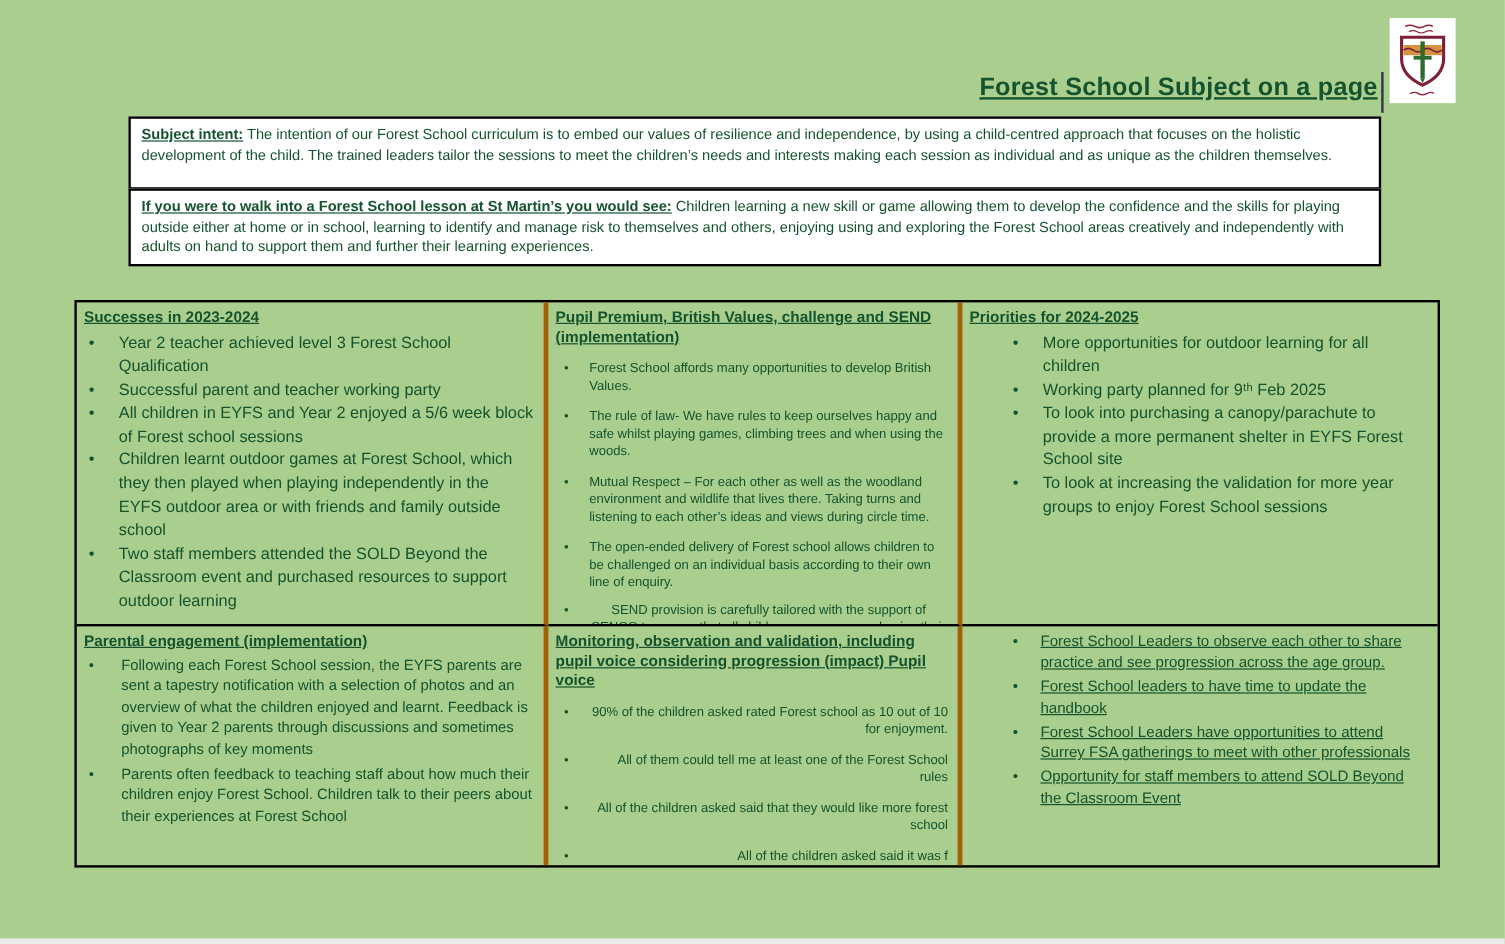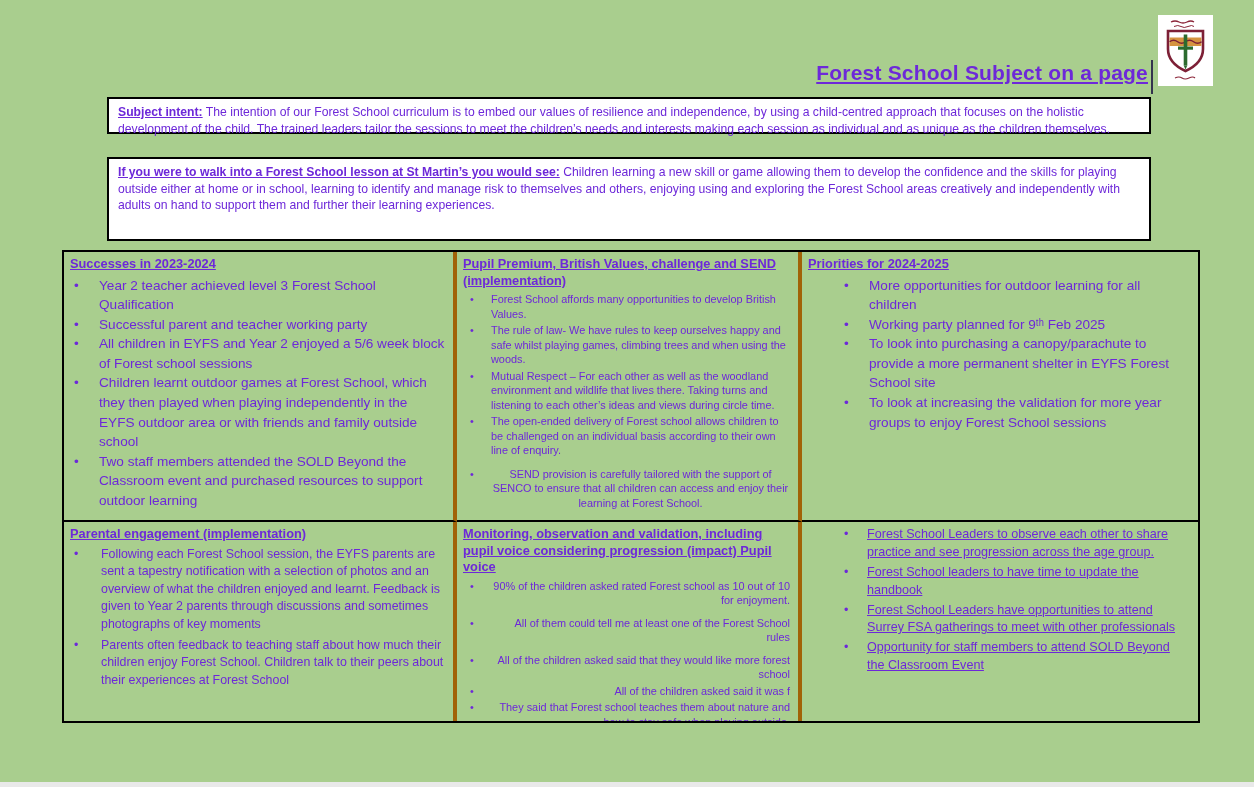--- a/index.html
+++ b/index.html
@@ -1,20 +1,20 @@
 <!DOCTYPE html>
 <html><head>
 <meta charset="utf-8">
 <style>
   html,body{margin:0;padding:0;}
   .page{
     position:relative;width:1254px;height:787px;
     background:#a9ce8e;
     font-family:"Liberation Sans",sans-serif;
-    color:#6d28d9;overflow:hidden;
+    color:#14532d;overflow:hidden;
   }
   .doc-title{
     position:absolute;top:61px;right:106px;
     font-size:21px;font-weight:700;text-decoration:underline;
     letter-spacing:.2px;white-space:nowrap;
   }
   .text-cursor{
     position:absolute;left:1151px;top:60px;width:2px;height:34px;
     background:#33334d;
   }
@@ -22,43 +22,43 @@
     position:absolute;left:1158px;top:15px;width:55px;height:71px;
     background:#ffffff;display:flex;align-items:center;justify-content:center;
   }
   .intro-box{
     position:absolute;left:107px;width:1044px;box-sizing:border-box;
     background:#ffffff;border:2px solid #000;
     padding:5px 9px;font-size:12.2px;line-height:1.36;
   }
   .intro-box p{margin:0;}
   .intro-box .lead{font-weight:700;text-decoration:underline;}
-  #intro-box-1{top:97px;height:37px;}
-  #intro-box-2{top:157px;height:84px;}
+  #intro-box-1{top:97px;height:61px;}
+  #intro-box-2{top:157px;height:65px;}
 
   .sop-table{
     position:absolute;left:62px;top:250px;width:1138px;height:473px;
     box-sizing:border-box;border:2px solid #000;
     display:grid;grid-template-columns:393px 345px 1fr;grid-template-rows:270px 1fr;
   }
   .cell{box-sizing:border-box;padding:4px 8px 0 6px;overflow:hidden;}
   .cell.c1,.cell.c2{border-right:4px solid #a16207;}
   .cell.r1{border-bottom:2px solid #000;}
   .cell h3{margin:0 0 3px 0;font-size:12.8px;font-weight:700;text-decoration:underline;line-height:1.3;}
 
   ul{list-style:none;margin:0;padding:0;}
   li{position:relative;}
   li::before{content:"•";position:absolute;top:0;}
 
   .list-lg{font-size:13.6px;line-height:1.44;}
   .list-lg li{padding-left:29px;}
   .list-lg li::before{left:4px;}
 
   .list-sm{font-size:10.9px;line-height:1.33;}
-  .list-sm li{padding-left:28px;margin-bottom:2px;}
+  .list-sm li{padding-left:28px;margin-bottom:2px;margin-top:11px;}
   .list-sm li::before{left:7px;}
   .cell-send li:last-child{margin-top:9px;text-align:center;}
 
   .cell-monitor li{margin-bottom:2px;text-align:right;}
   .cell-monitor li:nth-child(-n+2){margin-bottom:8px;}
 
   .list-md{font-size:12.4px;line-height:1.42;}
   .list-md li{padding-left:31px;margin-bottom:3px;}
   .list-md li::before{left:4px;}
 

